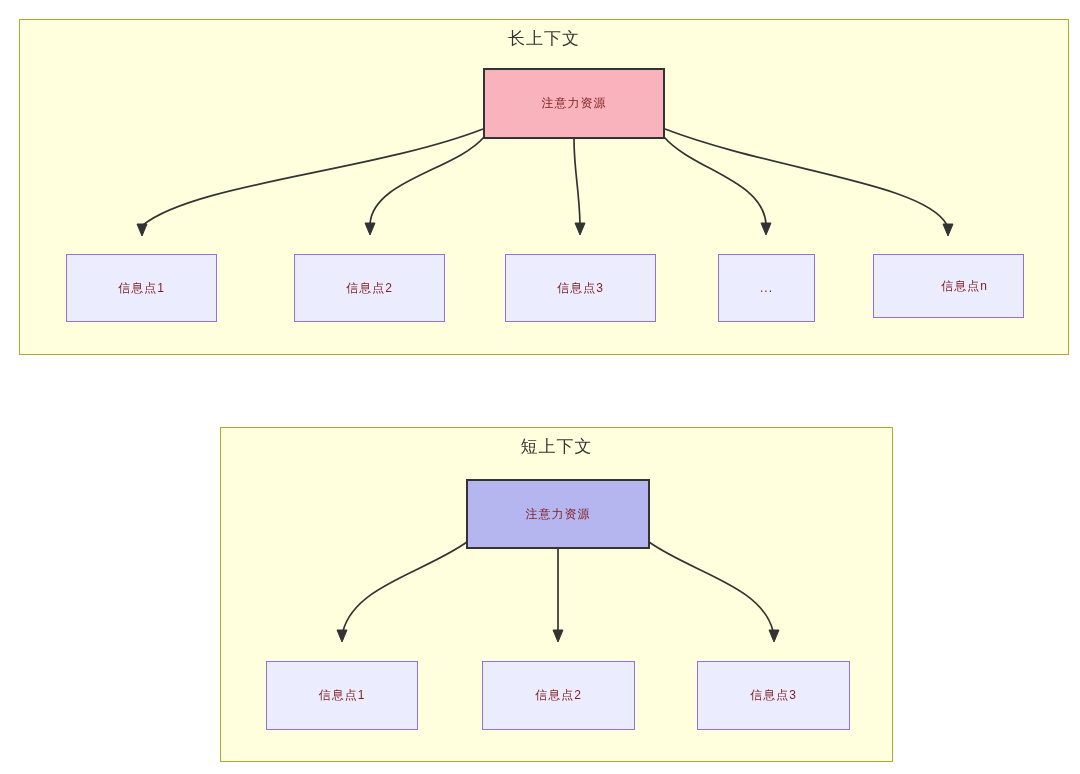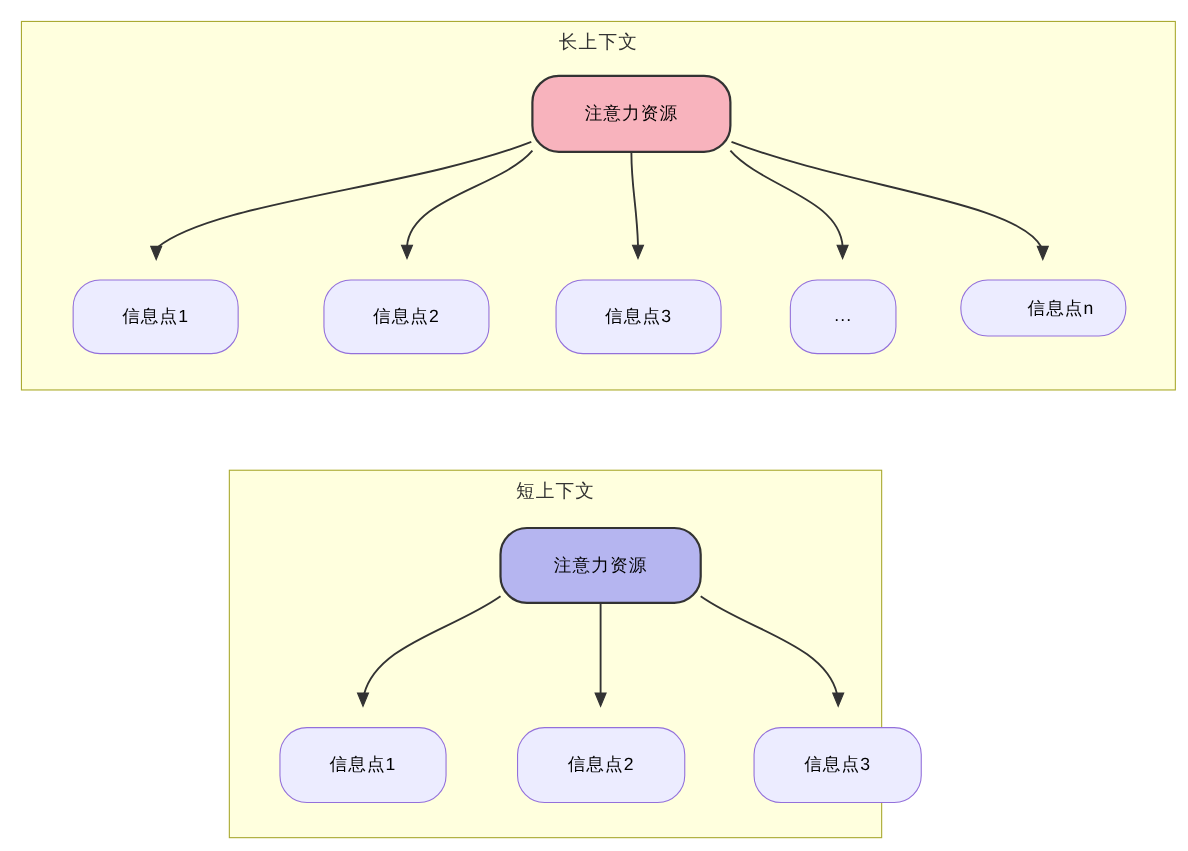--- a/index.html
+++ b/index.html
@@ -45,47 +45,46 @@
   .edges polygon {
     fill: #333333;
     stroke: #333333;
   }
   .node {
     position: absolute;
     box-sizing: border-box;
     display: flex;
     align-items: center;
     justify-content: center;
-    font-size: 16px;
-    color: #000000;
+    font-size: 12px;
+    color: #7f1d1d;
     letter-spacing: 1px;
-    border-radius: 25px;
   }
   .node.root {
     border: 2px solid #333333;
   }
   .node.leaf {
     background: #ececff;
     border: 1.3px solid #9370db;
     margin-top: 16px;
   }
   .root-long  { background: #f8b3bd; }
   .root-short { background: #b5b5f0; }
 
   
   .sg-long { left: 19px; top: 19px; width: 1050px; height: 336px; }
   .n-att-long { left: 463px; top: 48px;  width: 182px; height: 71px; }
   .n-l1 { left: 46px;  top: 218px; width: 151px; height: 68px; }
   .n-l2 { left: 274px; top: 218px; width: 151px; height: 68px; }
   .n-l3 { left: 485px; top: 218px; width: 151px; height: 68px; }
   .n-ld { left: 698px; top: 218px; width: 97px;  height: 68px; }
-  .n-ln { left: 853px; top: 218px; width: 151px; height: 52px; padding-left: 32px; }
+  .n-ln { left: 853px; top: 218px; width: 151px; height: 64px; padding-left: 32px; }
 
   
-  .sg-short { left: 208px; top: 427px; width: 594px; height: 335px; }
+  .sg-short { left: 220px; top: 427px; width: 673px; height: 335px; }
   .n-att-short { left: 245px; top: 51px; width: 184px; height: 70px; }
   .n-s1 { left: 45px;  top: 217px; width: 152px; height: 69px; }
   .n-s2 { left: 261px; top: 217px; width: 153px; height: 69px; }
   .n-s3 { left: 476px; top: 217px; width: 153px; height: 69px; }
 </style>
 </head>
 <body>
 
 <div class="stage">
 

